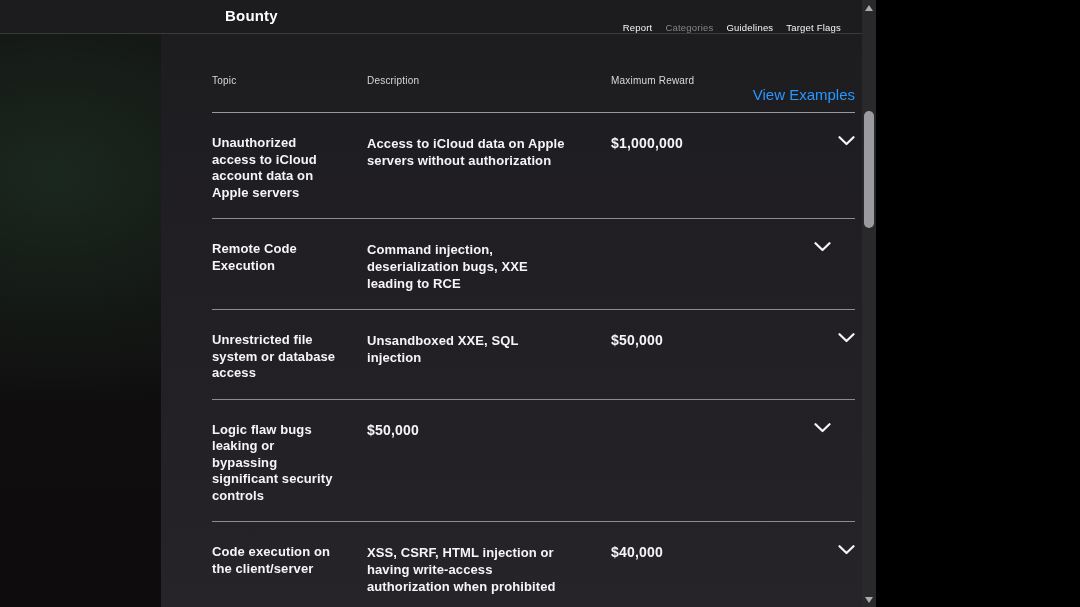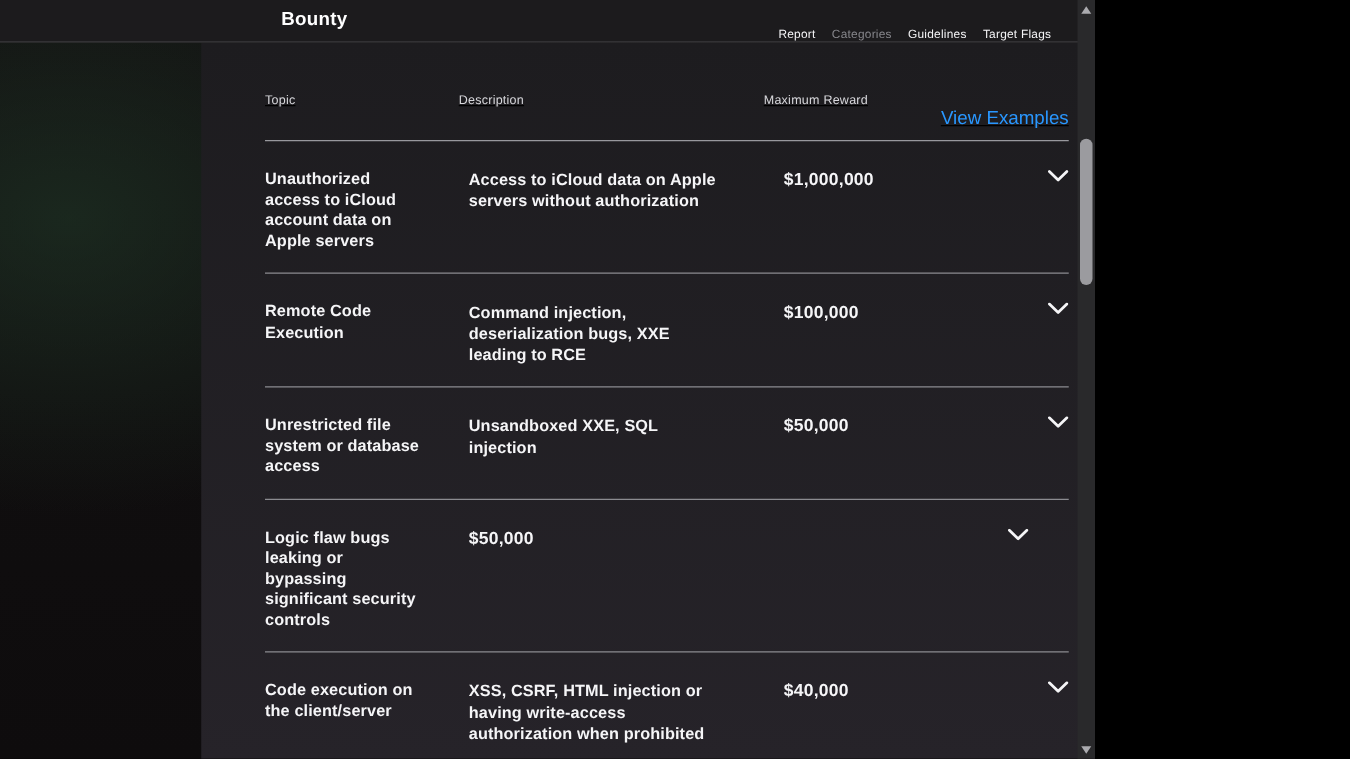--- a/index.html
+++ b/index.html
@@ -18,26 +18,26 @@
   .nav-links{position:absolute;right:225px;top:0;height:33px;display:flex;align-items:flex-end;gap:13px;}
   .nav-link{font-size:9.5px;color:#f5f5f7;letter-spacing:.2px;cursor:pointer;white-space:nowrap;}
   .nav-link.current{color:#86868b;}
 
   
   .content-col{position:absolute;left:161px;top:34px;width:744px;height:573px;
     background:linear-gradient(#1d1c1f,#262329);}
   .bounty-table{margin-left:51px;width:643px;}
 
   .thead{display:grid;grid-template-columns:155px 244px 1fr 24px;align-items:end;
-    padding-top:41px;padding-bottom:9px;border-bottom:1px solid #98989d;text-decoration:underline;}
+    padding-top:41px;padding-bottom:9px;border-bottom:1px solid #98989d;}
   .th{font-size:10px;font-weight:400;color:#d8d8dc;letter-spacing:.2px;}
   .th-link{font-size:15px;color:#2997ff;justify-self:end;grid-column:3 / 5;cursor:pointer;}
 
   .row{display:grid;grid-template-columns:155px 244px 1fr 24px;align-items:start;
-    padding-top:22px;padding-bottom:17px;border-bottom:1px solid #8b8b90;cursor:pointer;gap:8px;}
+    padding-top:22px;padding-bottom:17px;border-bottom:1px solid #8b8b90;cursor:pointer;}
   .cell-topic{font-size:13px;font-weight:700;color:#f5f5f7;line-height:16.5px;
     white-space:pre-line;padding-right:18px;letter-spacing:.1px;}
   .cell-desc{font-size:13px;font-weight:700;color:#f5f5f7;line-height:17px;
     white-space:pre-line;padding-right:40px;letter-spacing:.1px;}
   .cell-reward{font-size:14px;font-weight:700;color:#f5f5f7;line-height:16.5px;letter-spacing:.2px;}
   .cell-chevron{justify-self:end;margin-top:1px;display:flex;}
 
   
   .scrollbar{position:absolute;right:0;top:0;width:14px;height:607px;background:#29292b;z-index:10;}
   .scroll-arrow-up{position:absolute;top:5px;left:3px;width:0;height:0;
@@ -87,21 +87,20 @@
       </svg>
     </div>
   </div>
 
   <div class="row">
     <div class="cell-topic">Remote Code
 Execution</div>
     <div class="cell-desc">Command injection,
 deserialization bugs, XXE
 leading to RCE</div>
-    <div class="cell-reward">$100,000</div>
     <div class="cell-chevron">
       <svg width="17" height="10" viewBox="0 0 17 10">
         <path d="M1.5 1.2 L8.5 8 L15.5 1.2" stroke="#f5f5f7" stroke-width="2.2" fill="none" stroke-linecap="round" stroke-linejoin="round"></path>
       </svg>
     </div>
   </div>
 
   <div class="row">
     <div class="cell-topic">Unrestricted file
 system or database

